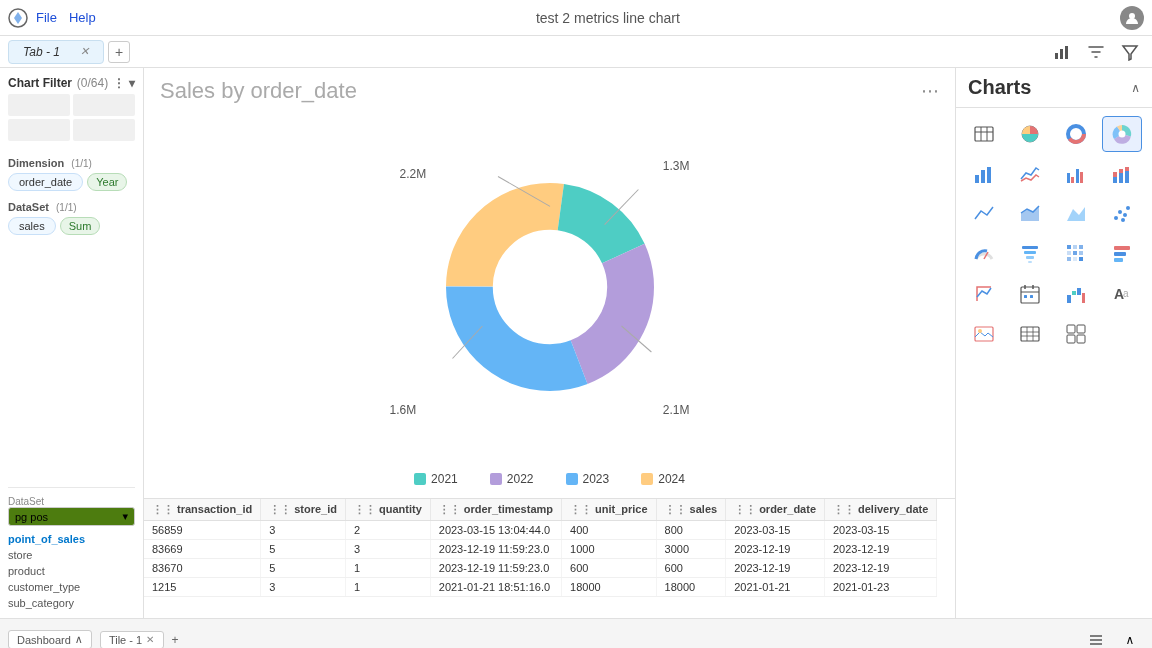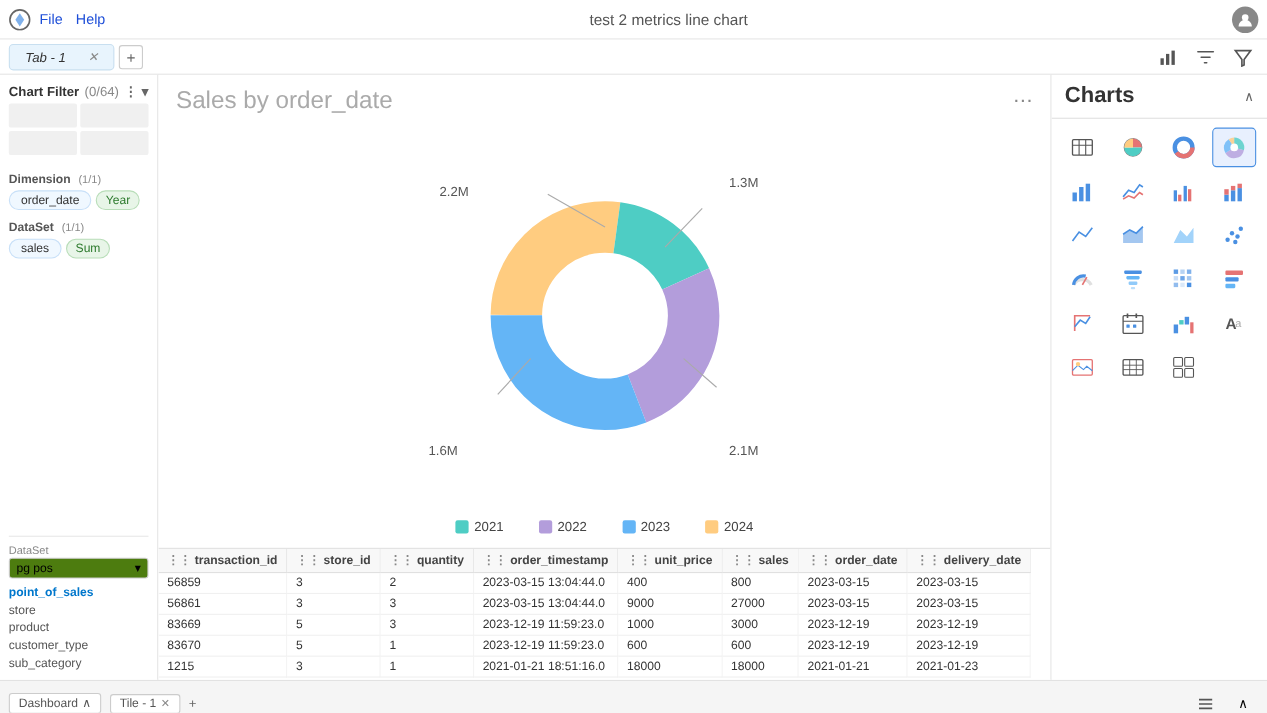--- a/index.html
+++ b/index.html
@@ -276,30 +276,20 @@
             </tr>
           </thead>
           <tbody id="table-body">
               <tr>
                 <td>56859</td>
                 <td>3</td>
                 <td>2</td>
                 <td>2023-03-15 13:04:44.0</td>
                 <td>400</td>
                 <td>800</td>
-                <td>2023-03-15</td>
-                <td>2023-03-15</td>
-              </tr>
-              <tr>
-                <td>56861</td>
-                <td>3</td>
-                <td>3</td>
-                <td>2023-03-15 13:04:44.0</td>
-                <td>9000</td>
-                <td>27000</td>
                 <td>2023-03-15</td>
                 <td>2023-03-15</td>
               </tr>
               <tr>
                 <td>83669</td>
                 <td>5</td>
                 <td>3</td>
                 <td>2023-12-19 11:59:23.0</td>
                 <td>1000</td>
                 <td>3000</td>

